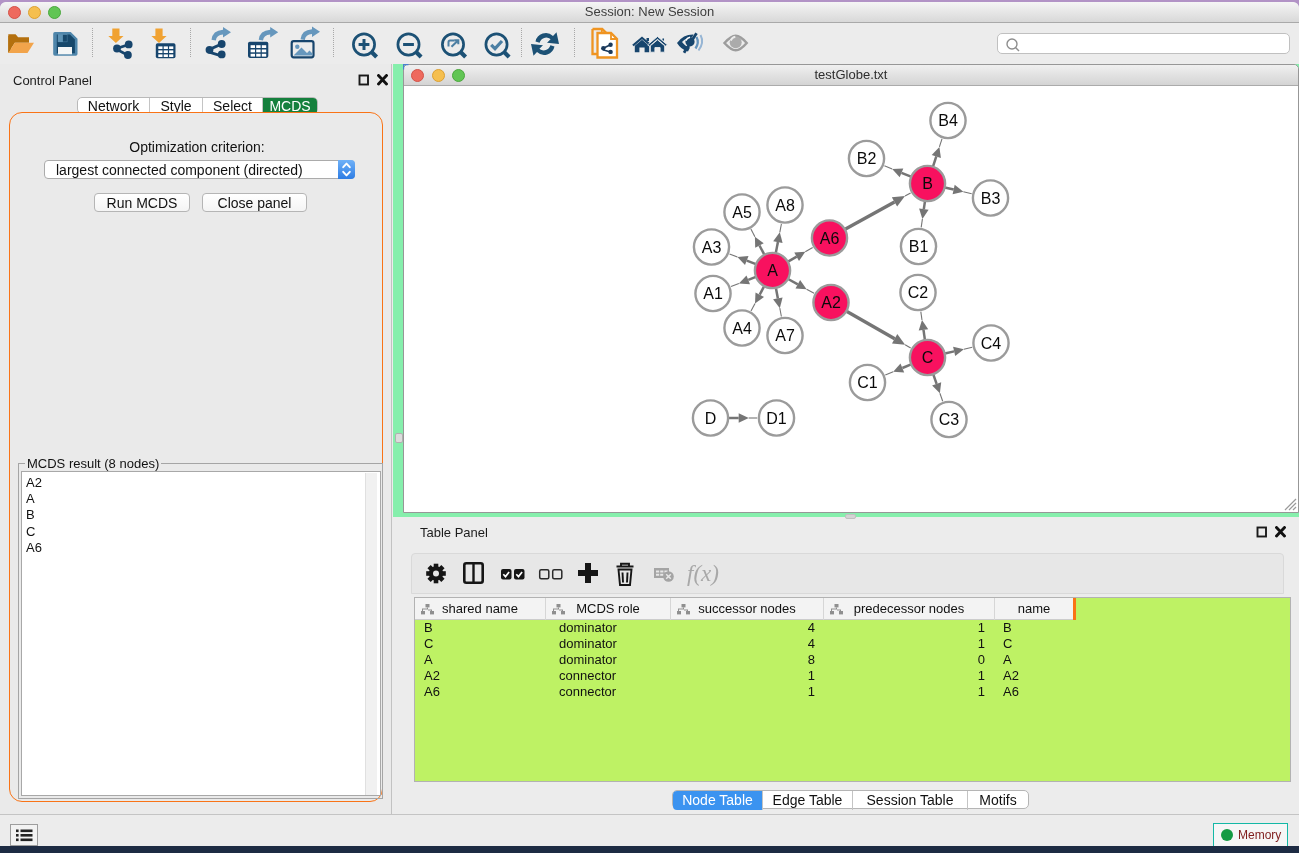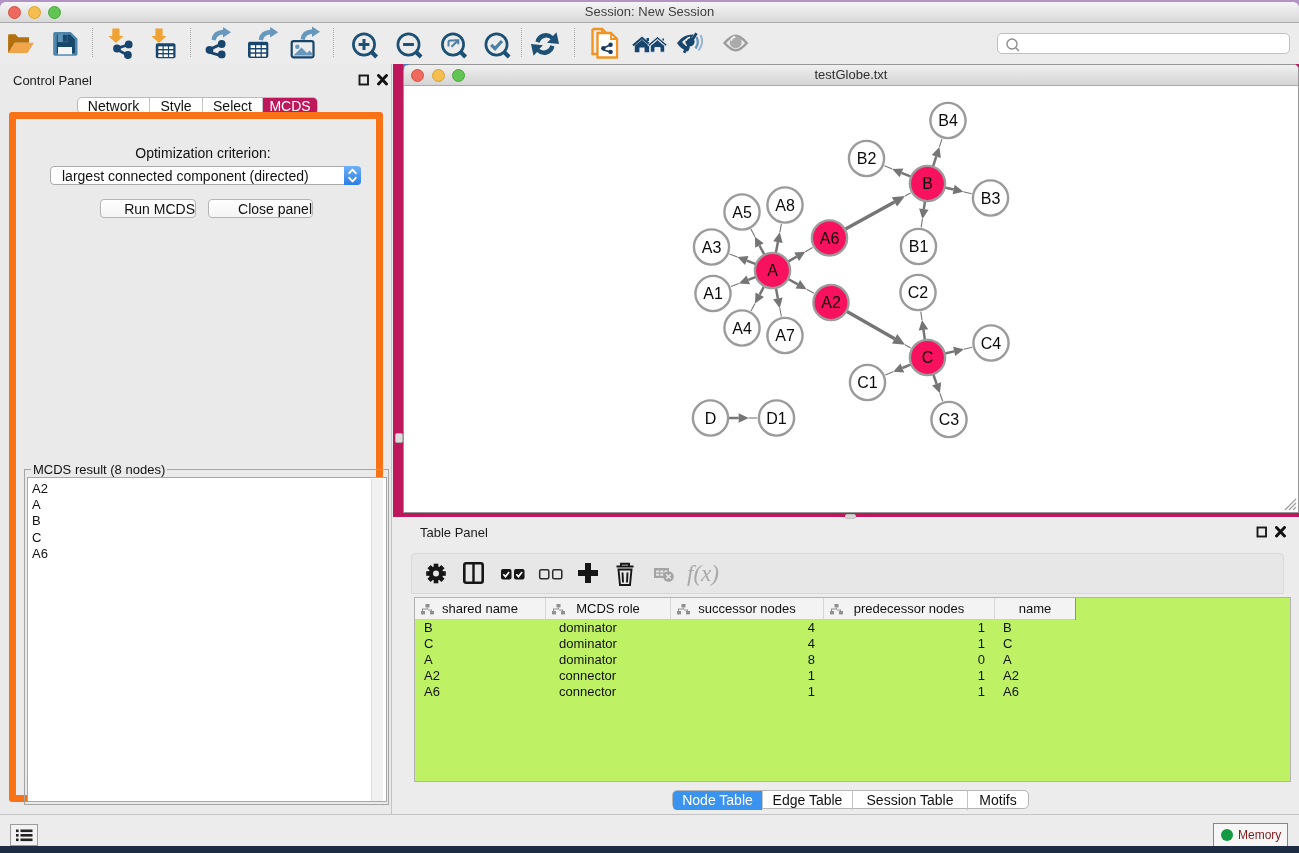--- a/index.html
+++ b/index.html
@@ -9,34 +9,34 @@
 .tl{position:absolute;top:4px;width:13px;height:13px;border-radius:50%}
 .title{position:absolute;top:2px;width:100%;text-align:center;font-size:13px;color:#3e3e3e}
 .toolbar{position:absolute;left:0;top:22px;width:1299px;height:41px;background:#ececec}
 .sep{position:absolute;top:4px;height:29px;width:0;border-left:1px dotted #a8a8a8}
 .srch{position:absolute;left:997px;top:9px;width:293px;height:21px;background:#fff;border:1px solid #c0c0c0;border-radius:5px}
 
 .cp{position:absolute;left:0;top:62px;width:392px;height:753px;background:#eaeaea;border-right:1px solid #c2c2c2}
 .cphead{position:absolute;left:13px;top:9px;font-size:13px;color:#1c1c1c}
 .tabs{position:absolute;left:77px;top:33px;height:17px;display:flex;border:1px solid #b9b9b9;border-radius:5px;background:#fff}
 .tab{height:17px;line-height:17px;font-size:14px;color:#111;text-align:center;border-right:1px solid #c4c4c4;padding:0 0}
-.inner{position:absolute;left:9px;top:48px;width:374px;height:690px;border:7px solid #f97316;border-radius:3px;background:#eaeaea}
-.btn{position:absolute;height:19px;background:linear-gradient(#ffffff,#f4f4f4);border:1px solid #b5b5b5;border-radius:4px;font-size:14px;color:#111;text-align:right}
+.inner{position:absolute;left:9px;top:48px;width:374px;height:690px;border:1px solid #f97316;border-radius:13px;background:#eaeaea}
+.btn{position:absolute;height:19px;background:linear-gradient(#ffffff,#f4f4f4);border:1px solid #b5b5b5;border-radius:4px;font-size:14px;color:#111;text-align:center}
 
 .fs{position:absolute;left:8px;top:350px;width:365px;height:336px;border:1px solid #a5a5a5}
 .fslegend{position:absolute;left:6px;top:-8px;background:#eaeaea;font-size:13px;color:#111;padding:0 2px}
 .lbox{position:absolute;left:2px;top:7px;width:360px;height:325px;background:#fff;border:1px solid #a8a8a8}
 .lbox .items{position:absolute;left:4px;top:3px;font-size:13px;color:#111;line-height:16.2px}
 .sbar{position:absolute;right:3px;top:1px;width:12px;height:322px;background:#f1f1f1;border-left:1px solid #e0e0e0}
 
 .status{position:absolute;left:0;top:812px;width:1299px;height:32px;background:#ececec;border-top:1px solid #c4c4c4}
 .hamb{position:absolute;left:10px;top:9px;width:28px;height:22px;background:#f2f2f2;border:1px solid #9d9d9d}
 .mem{position:absolute;right:11px;top:8px;width:75px;height:37px;background:#f6f6f6;border:1px solid #14b8a6;font-size:12px;color:#7f1d1d;line-height:22px}
 
-.mdi{position:absolute;left:393px;top:62px;width:906px;height:453px;background:#be185d}
+.mdi{position:absolute;left:393px;top:62px;width:906px;height:453px;background:#86efac}
 .nwin{position:absolute;left:10px;top:0px;width:896px;height:449px;border:1px solid #979797;border-radius:5px 5px 0 0;background:#fff}
 .ntit{position:absolute;left:0;top:0;width:100%;height:21px;background:linear-gradient(#f0f0f0,#d4d4d4);border-bottom:1px solid #ababab;border-radius:5px 5px 0 0}
 
 .tp{position:absolute;left:393px;top:515px;width:906px;height:298px;background:#ececec}
 .ttool{position:absolute;left:18px;top:36px;width:873px;height:41px;background:#e7e7e7;border:1px solid #d9d9d9;border-radius:4px 4px 0 0}
 .tbl{position:absolute;left:21px;top:80px;width:877px;height:185px;background:#bef264;border:1px solid #b2b2b2}
 .thead{position:absolute;left:0;top:0;width:661px;height:22px;background:#f3f3f3;border-bottom:1px solid #cccccc;display:flex}
 .th{height:22px;border-right:1px solid #d6d6d6;position:relative;font-size:13px;color:#111;text-align:center;line-height:22px}
 .row{position:absolute;font-size:13px;color:#111;height:16px;line-height:16px}
 .btabs{position:absolute;left:279px;top:273px;height:19px;display:flex;border:1px solid #b5b5b5;border-radius:5px;background:#fff}
@@ -211,21 +211,21 @@
  <div class="cp">
   <div class="cphead">Control Panel</div>
   <svg class="abs" style="left:358px;top:10px" width="32" height="13">
         <rect x="1.5" y="1.5" width="8.5" height="9" fill="none" stroke="#1a1a1a" stroke-width="1.9"></rect>
         <path d="M20.5 1.5 L28.5 10 M28.5 1.5 L20.5 10" stroke="#111" stroke-width="2.9" stroke-linecap="round"></path>
       </svg>
   <div class="tabs">
    <div class="tab" style="width:72px">Network</div>
    <div class="tab" style="width:53px">Style</div>
    <div class="tab" style="width:60px">Select</div>
-   <div class="tab" style="width:54px;background:#be185d;color:#fff;border-right:0;border-radius:0 4px 4px 0">MCDS</div>
+   <div class="tab" style="width:54px;background:#15803d;color:#fff;border-right:0;border-radius:0 4px 4px 0">MCDS</div>
   </div>
   <div class="inner">
    <div class="abs" style="left:0;top:26px;width:374px;text-align:center;font-size:14px;color:#111">Optimization criterion:</div>
    <div class="abs" style="left:34px;top:47px;width:311px;height:19px;background:#fff;border:1px solid #ababab;border-radius:4px">
      <div class="abs" style="left:11px;top:0px;font-size:14px;color:#111;line-height:18px">largest connected component (directed)</div>
      <div class="abs" style="right:-1px;top:-1px;width:17px;height:19px;background:linear-gradient(#6fb1f8,#2e7de4);border-radius:0 4px 4px 0">
        <svg width="17" height="19">
               <g stroke="#fff" stroke-width="1.9" fill="none" stroke-linecap="round" stroke-linejoin="round">
                 <path d="M5.2 7.2 L8.5 3.6 L11.8 7.2"></path>
                 <path d="M5.2 11.8 L8.5 15.4 L11.8 11.8"></path>
@@ -442,21 +442,21 @@
               </g>
             </svg>successor nodes</div>
     <div class="th" style="width:171px"><svg width="13" height="11" style="position:absolute;left:6px;top:6px">
               <g fill="#8f8f8f">
                 <rect x="4.5" y="0" width="4" height="3.4"></rect>
                 <rect x="0" y="7" width="4" height="3.4"></rect>
                 <rect x="9" y="7" width="4" height="3.4"></rect>
                 <path d="M6 3.4 h1 v2 h-5 v1.6 h-1 v-2.6 h5 z M7 5.4 h4 v2.6 h-1 v-1.6 h-3 z"></path>
               </g>
             </svg>predecessor nodes</div>
-    <div class="th" style="width:81px;border-right:1px solid #f97316">name</div>
+    <div class="th" style="width:81px;border-right:3px solid #f97316">name</div>
    </div>
    <div class="row" style="left:9px;top:22px">B</div>
         <div class="row" style="left:144px;top:22px">dominator</div>
         <div class="row" style="left:340px;top:22px;width:60px;text-align:right">4</div>
         <div class="row" style="left:510px;top:22px;width:60px;text-align:right">1</div>
         <div class="row" style="left:588px;top:22px">B</div>
    <div class="row" style="left:9px;top:38px">C</div>
         <div class="row" style="left:144px;top:38px">dominator</div>
         <div class="row" style="left:340px;top:38px;width:60px;text-align:right">4</div>
         <div class="row" style="left:510px;top:38px;width:60px;text-align:right">1</div>

